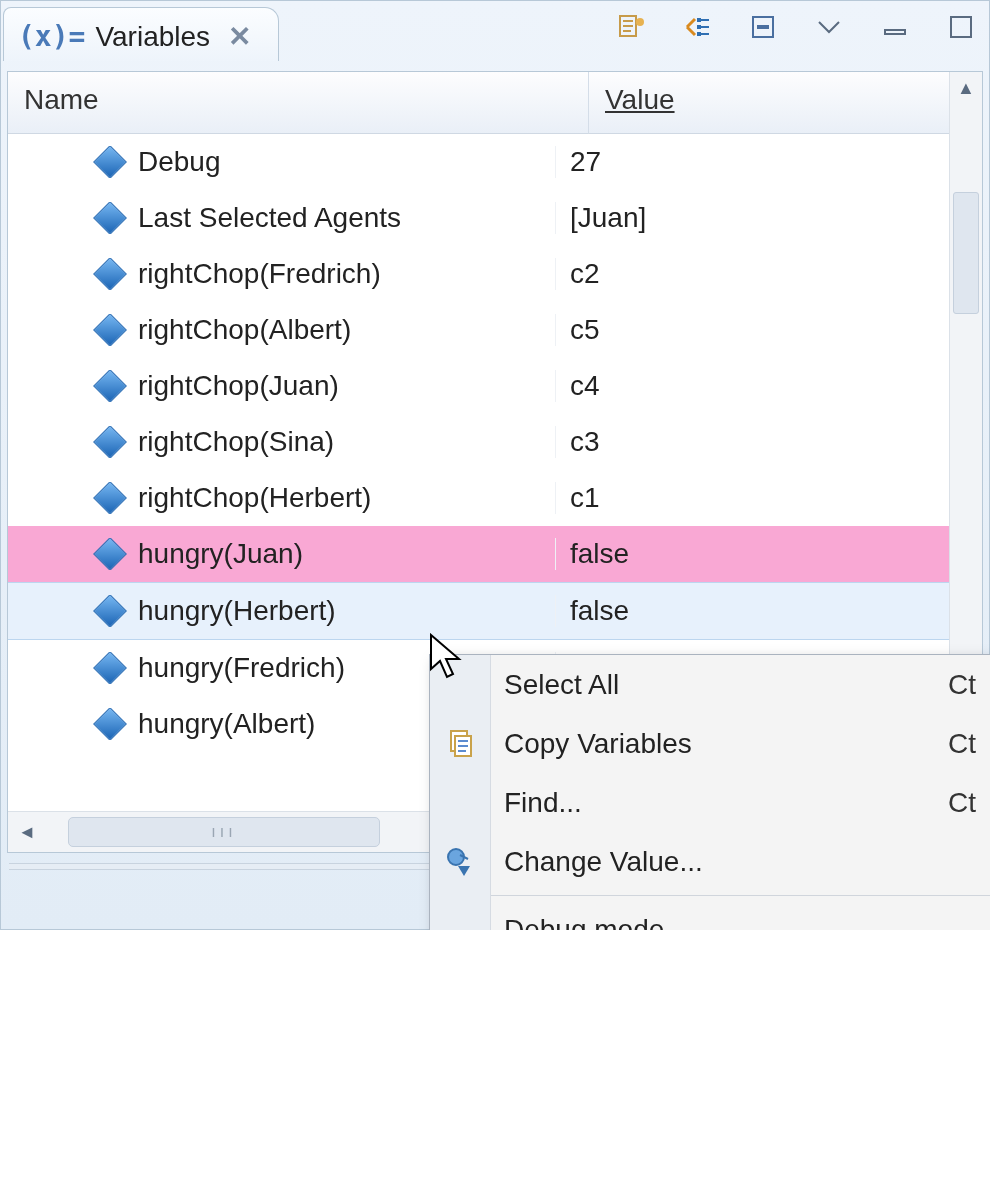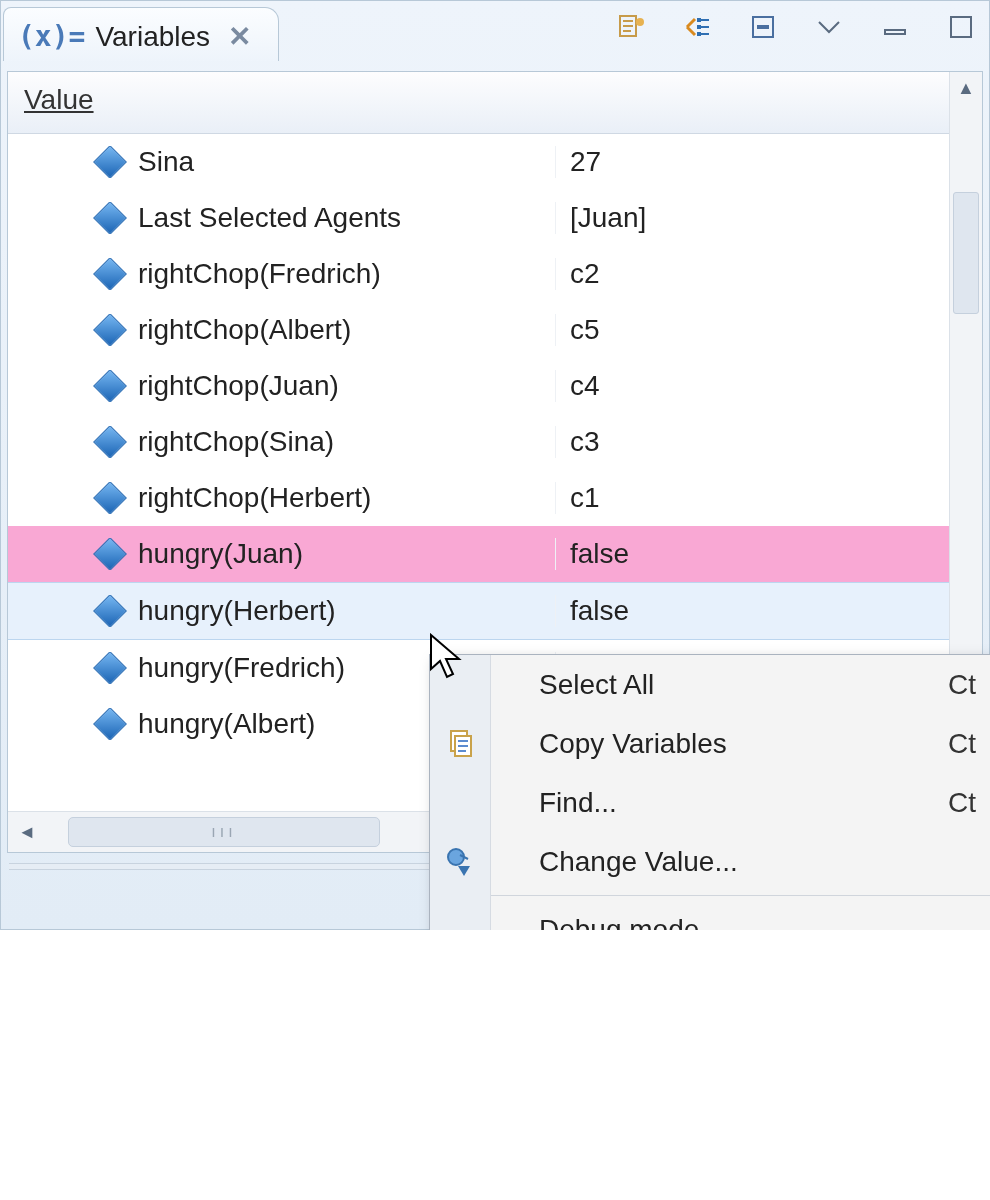--- a/index.html
+++ b/index.html
@@ -42,21 +42,21 @@
   .hscroll .lt{left:0;} .hscroll .rt{right:0;}
   .hscroll .thumb{position:absolute;top:5px;bottom:5px;left:60px;width:310px;background:#dfe6ef;border:1px solid #c5d0dd;border-radius:5px;
     display:flex;align-items:center;justify-content:center;color:#9aa6b3;font-size:16px;letter-spacing:4px;}
   .divider{position:absolute;left:8px;right:8px;top:862px;height:5px;background:#e6edf5;border-top:1px solid #c8d3df;border-bottom:1px solid #c8d3df;}
   
   .ctx{position:absolute;left:428px;top:653px;width:560px;background:#f4f4f4;border:1px solid #aab3bf;
     box-shadow:6px 6px 14px rgba(0,0,0,.25);}
   .ctx .strip{position:absolute;left:0;top:0;bottom:0;width:60px;background:#eaeef3;border-right:1px solid #d6dbe2;}
   .ctx .item{position:relative;display:flex;align-items:center;height:59px;}
   .ctx .item .ic{width:60px;display:flex;align-items:center;justify-content:center;}
-  .ctx .item .lbl{flex:1;padding-left:14px;margin-left:35px;}
+  .ctx .item .lbl{flex:1;padding-left:14px;}
   .ctx .item .sc{padding-right:14px;color:#333;margin-left:9px;}
   .ctx .sep{height:0;border-top:1px solid #d0d5dc;margin:4px 0 4px 60px;}
   
   .cursor{position:absolute;left:428px;top:632px;pointer-events:none;}
   
   .ico-vars{font-family:monospace;color:#4a7ab8;font-weight:bold;}
   svg{display:block;}
 </style>
 </head>
 <body>
@@ -106,27 +106,28 @@
         <svg width="26" height="26">
             <rect x="3" y="3" width="20" height="20" fill="none" stroke="#5a6b80" stroke-width="2"></rect>
           </svg>
       </span>
     </div>
   </div>
 
   <div class="content">
     <div class="table">
       <div class="headers">
+        <div class="col-name">Name</div>
         <div class="col-val">Value</div>
       </div>
       <div class="rows" id="rows">
           <div class="row">
             <div class="c-name">
               <span class="var-ico"></span>
-              <span>Sina</span>
+              <span>Debug</span>
             </div>
             <div class="c-val">27</div>
           </div>
           <div class="row">
             <div class="c-name">
               <span class="var-ico"></span>
               <span>Last Selected Agents</span>
             </div>
             <div class="c-val">[Juan]</div>
           </div>

